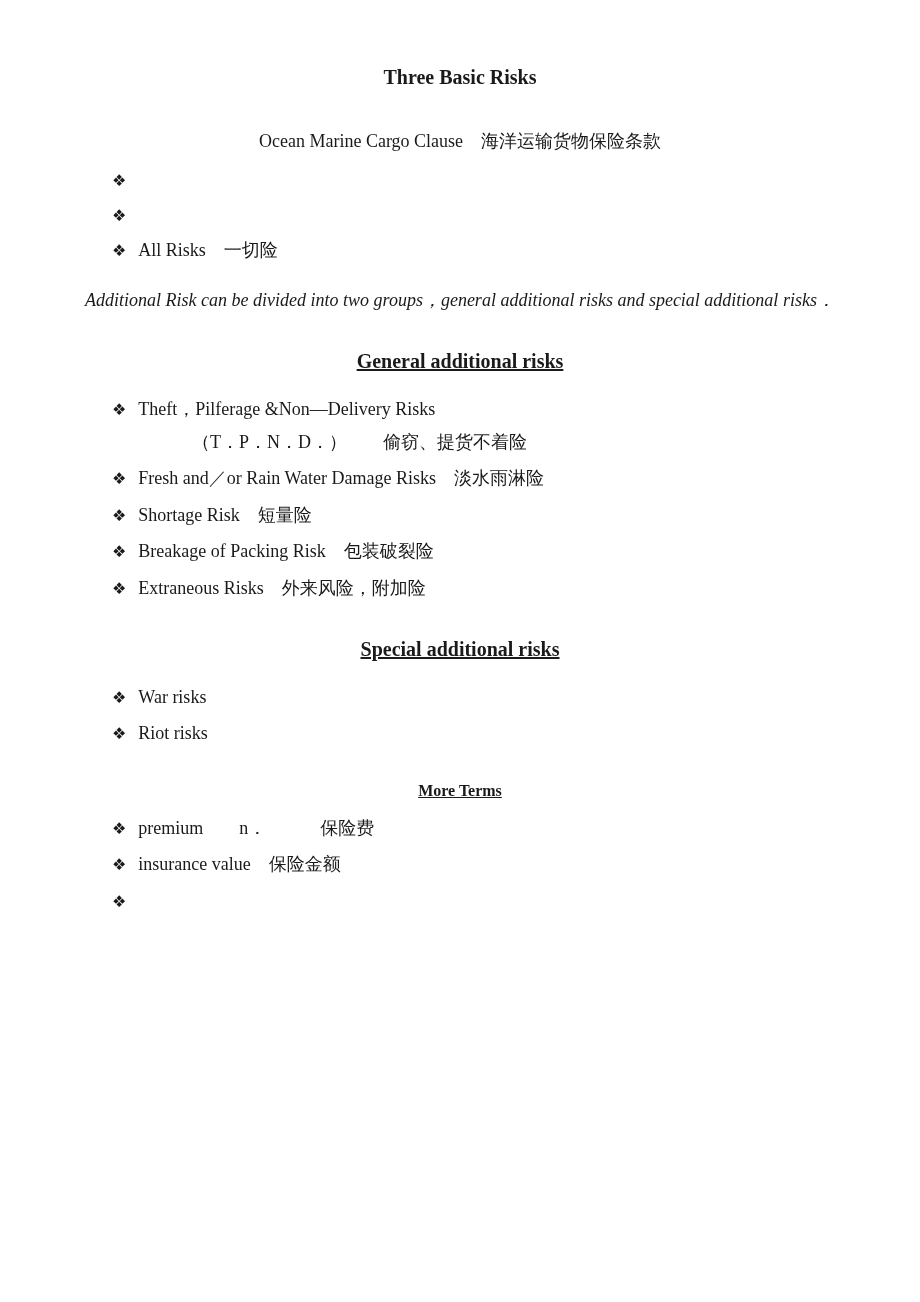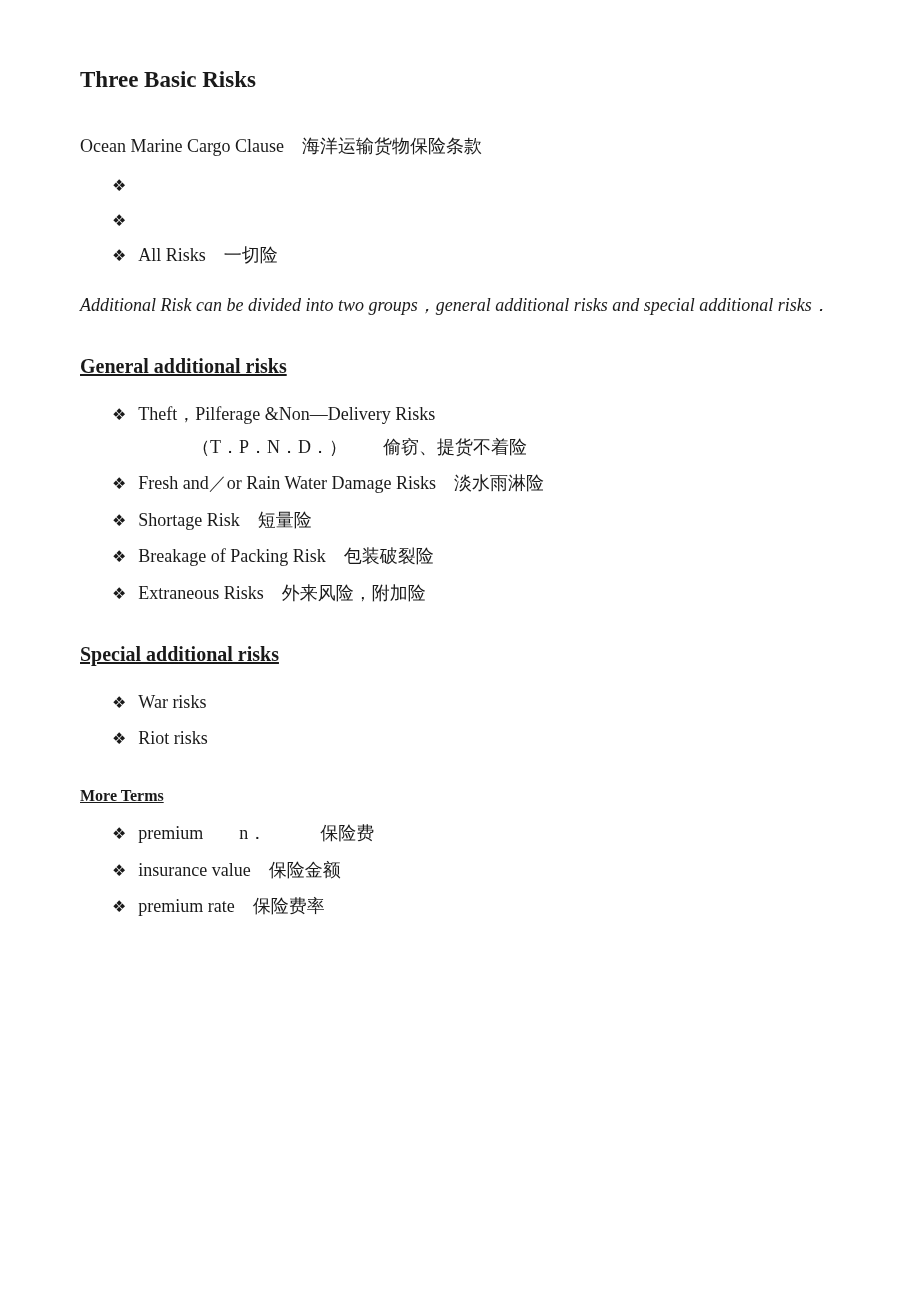--- a/index.html
+++ b/index.html
@@ -1,35 +1,36 @@
 <!DOCTYPE html>
 <html><head>
   <meta charset="utf-8">
   <style>
     * {
       margin: 0;
       padding: 0;
       box-sizing: border-box;
+      text-align: center;
     }
 
     body {
       background: #ffffff;
       font-family: "Times New Roman", Times, serif;
       font-size: 18px;
       color: #1a1a1a;
       width: 920px;
       min-height: 1302px;
       padding: 60px 80px 60px 80px;
       line-height: 1.7;
     }
 
     .page-title {
-      text-align: left;
+      text-align: center;
       font-weight: bold;
-      font-size: 23px;
+      font-size: 20px;
       margin-bottom: 32px;
     }
 
     .intro-line {
       margin-bottom: 8px;
       font-size: 18px;
     }
 
     .bullet-list {
       list-style: none;
@@ -148,15 +149,14 @@
   <li>
     <span class="diamond">❖</span>
     <span>premium　　n．　　　保险费</span>
   </li>
   <li>
     <span class="diamond">❖</span>
     <span>insurance value　保险金额</span>
   </li>
   <li>
     <span class="diamond">❖</span>
-    <span>premium rate　保险费率</span>
   </li>
 </ul>
 
 </body></html>

